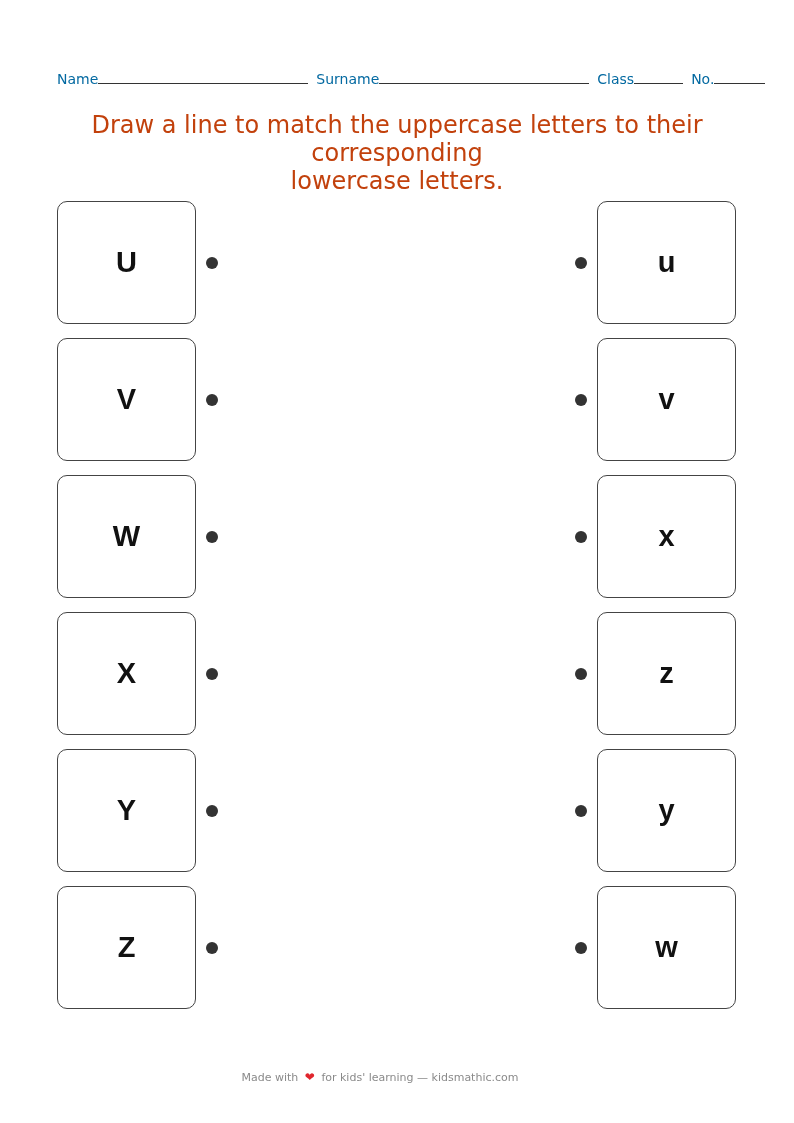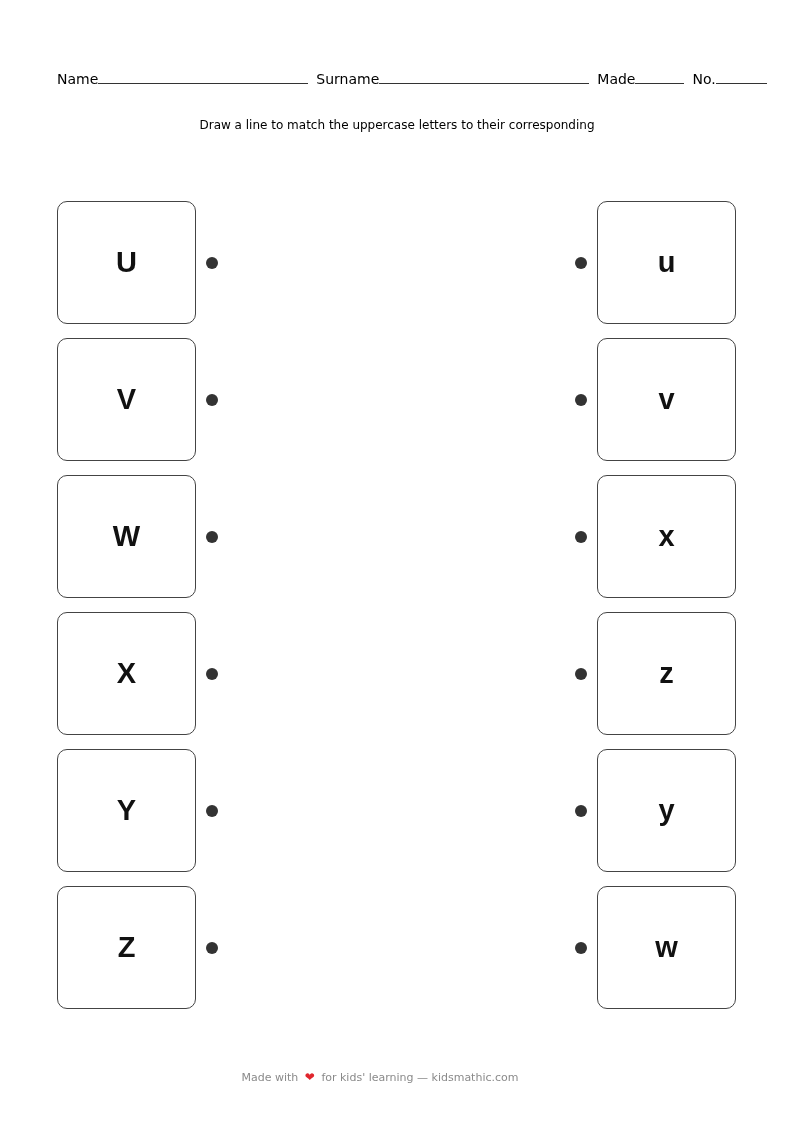--- a/index.html
+++ b/index.html
@@ -17,21 +17,21 @@
     }
     .header {
       position: absolute;
       top: 68px;
       left: 57px;
       width: 716px;
       height: 20px;
       display: flex;
       align-items: flex-end;
       font-size: 14px;
-      color: #000000;
+      color: #0369a1;
     }
     .field {
       display: flex;
       align-items: flex-end;
     }
     .field-label {
       line-height: 18px;
       white-space: nowrap;
     }
     .field-line {
@@ -46,23 +46,23 @@
     .f-class .field-line { width: 49px; }
     .f-no { margin-left: 8px; text-align: center; }
     .f-no .field-line { width: 51px; }
 
     .instructions {
       position: absolute;
       top: 111px;
       left: 60px;
       width: 674px;
       text-align: center;
-      font-size: 12px;
+      font-size: 24px;
       line-height: 28px;
-      color: #000000;
+      color: #c2410c;
     }
 
     .row {
       position: absolute;
       left: 0;
       width: 794px;
       height: 124px;
     }
     .box {
       position: absolute;
@@ -115,31 +115,32 @@
 <div class="header">
   <div class="field f-name">
     <span class="field-label">Name</span>
     <span class="field-line"></span>
   </div>
   <div class="field f-surname">
     <span class="field-label">Surname</span>
     <span class="field-line"></span>
   </div>
   <div class="field f-class">
-    <span class="field-label">Made</span>
+    <span class="field-label">Class</span>
     <span class="field-line"></span>
   </div>
   <div class="field f-no">
     <span class="field-label">No.</span>
     <span class="field-line"></span>
   </div>
 </div>
 
 <div class="instructions">
   <div>Draw a line to match the uppercase letters to their corresponding</div>
+  <div>lowercase letters.</div>
 </div>
 
 <div class="row" style="top:201px;">
   <div class="box left">U</div>
   <div class="dot left"></div>
   <div class="dot right"></div>
   <div class="box right">u</div>
 </div>
 
 <div class="row" style="top:338px;">

